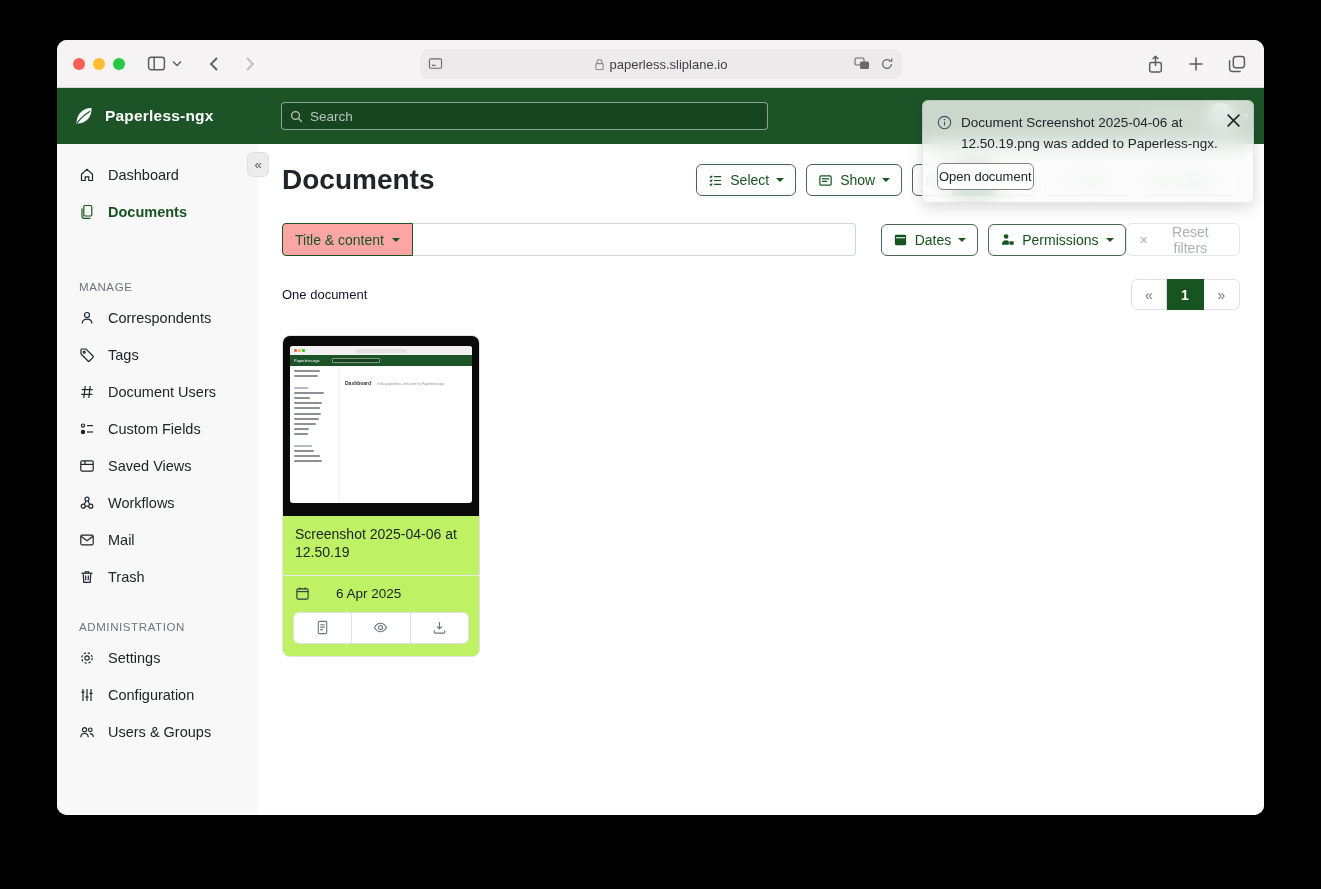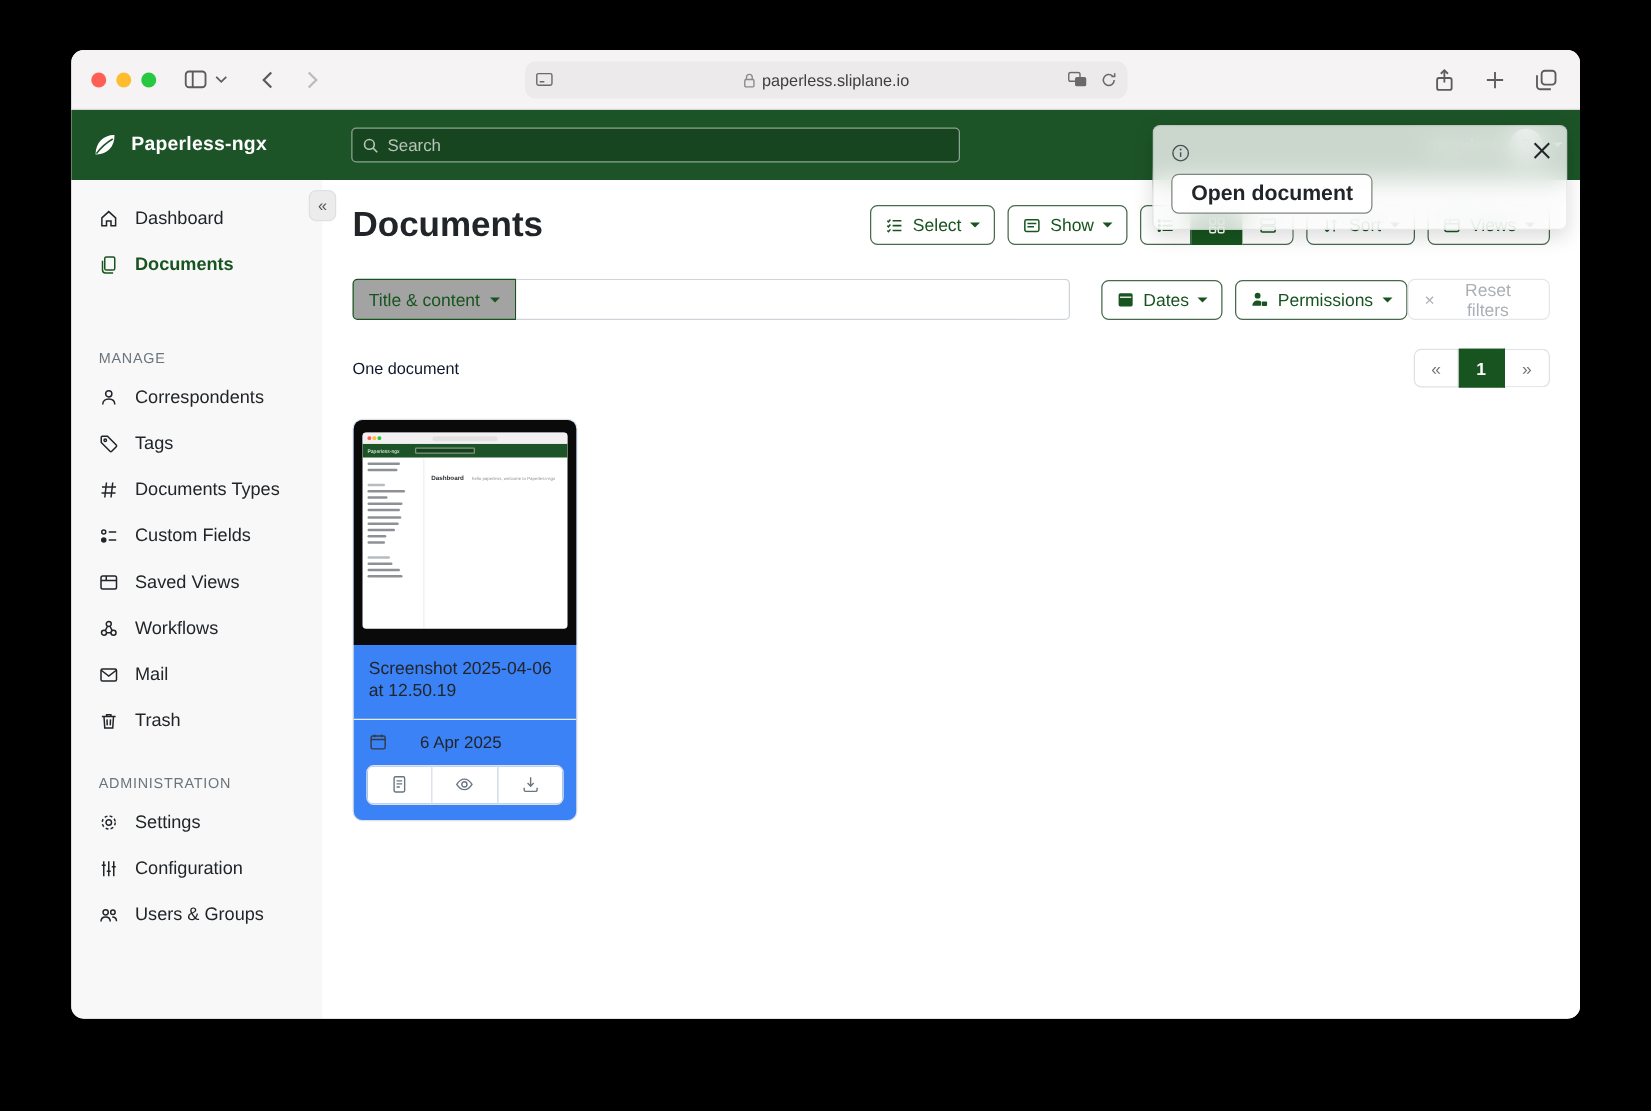--- a/index.html
+++ b/index.html
@@ -98,21 +98,21 @@
     border:1px solid #47694d; border-left-width:0; background:#fff; color:#17541f; cursor:pointer;
   }
   .seg:first-child { border-left-width:1px; border-radius:6px 0 0 6px; }
   .seg:last-child { border-radius:0 6px 6px 0; }
   .seg.active { background:#17541f; border-color:#17541f; color:#fff; }
 
   .filter-row { display:flex; align-items:center; margin-top:27px; }
   .input-group { display:flex; width:591px; height:33px; }
   .filter-type-btn {
     display:flex; align-items:center; gap:8px; padding:0 12px;
-    border:1px solid #17541f; border-radius:4px 0 0 4px; background:#a3a3a3;
+    border:1px solid #17541f; border-radius:4px 0 0 4px; background:#fca5a5;
     color:#17541f; font-size:14px; cursor:pointer; white-space:nowrap;
   }
   .filter-type-btn .caret { border-top-color:#17541f; }
   .filter-text {
     flex:1; border:1px solid #ced4da; border-left:none; border-radius:0 4px 4px 0;
     font-size:14px; padding:0 10px; outline:none; font-family:inherit; color:#212529;
   }
   .filter-row .btn.dates { margin-left:25px; }
   .filter-row .btn.perms { margin-left:10px; }
   .btn-reset {
@@ -127,21 +127,21 @@
   .page-btn {
     min-width:36px; height:31px; display:flex; align-items:center; justify-content:center;
     border:1px solid #dee2e6; background:#fff; color:#6f7artha75; color:#72777c;
     font-size:14px; cursor:pointer;
   }
   .page-btn.prev { border-radius:6px 0 0 6px; }
   .page-btn.next { border-radius:0 6px 6px 0; border-left:none; }
   .page-btn.current { background:#17541f; border-color:#17541f; color:#fff; border-left:none; min-width:37px; font-weight:600; }
 
   
-  .doc-card { width:180px; margin-top:25px; border:1px solid #dfe1e3; border-radius:8px; background:#3b82f6; }
+  .doc-card { width:198px; margin-top:25px; border:1px solid #dfe1e3; border-radius:8px; background:#bef264; }
   .thumb { height:180px; background:#0a0a0a; border-radius:7px 7px 0 0; padding:10px 7px 13px; cursor:pointer; }
   .mini { background:#fff; height:100%; border-radius:3px; overflow:hidden; display:flex; flex-direction:column; }
   .mini-toolbar { height:9px; background:#f2f0f1; display:flex; align-items:center; padding:0 4px; position:relative; }
   .mini-toolbar i { width:2.5px; height:2.5px; border-radius:50%; display:block; margin-right:1.5px; }
   .mini-url { position:absolute; left:50%; transform:translateX(-50%); width:52px; height:4px; background:#e3e1e2; border-radius:2px; }
   .mini-header { height:11px; background:#1c5427; display:flex; align-items:center; padding:0 4px; gap:4px; }
   .mini-brand { color:#fff; font-size:4px; white-space:nowrap; }
   .mini-search { width:48px; height:5px; background:rgba(0,0,0,0.25); border:0.5px solid rgba(255,255,255,0.45); border-radius:1px; margin-left:8px; }
   .mini-body { flex:1; display:flex; }
   .mini-side { width:48px; padding:4px 0 0 4px; display:flex; flex-direction:column; gap:3.2px; box-shadow:1px 0 2px rgba(0,0,0,0.08); }
@@ -168,23 +168,23 @@
     -webkit-backdrop-filter:blur(10px); backdrop-filter:blur(10px);
     border:1px solid rgba(0,0,0,0.08); border-radius:6px;
     box-shadow:0 5px 16px rgba(0,0,0,0.14);
     padding:11px 14px 12px; z-index:10;
   }
   .toast-head { display:flex; gap:9px; }
   .toast-info { color:#495057; margin-top:3px; flex:none; }
   .toast-msg { width:262px; font-size:13.5px; line-height:1.56; color:#212529; }
   .toast-close { position:absolute; right:9px; top:9px; color:#212529; cursor:pointer; background:none; border:none; padding:2px; }
   .toast-action-btn {
-    margin-top:9px; padding:5px 15px; background:rgba(255,255,255,0.9);
-    border:1px solid #808580; border-radius:6px; font-size:17px; color:#212529;
-    font-family:inherit; cursor:pointer;font-weight:bold;
+    margin-top:9px; padding:5px 1px; background:rgba(255,255,255,0.9);
+    border:1px solid #808580; border-radius:6px; font-size:13px; color:#212529;
+    font-family:inherit; cursor:pointer;
   }
 </style>
 </head>
 <body>
 
 <div class="window">
 
   <div class="browser-bar">
     <div class="traffic">
       <span class="tl-red"></span>
@@ -344,21 +344,21 @@
       </div>
       <div class="nav-item">
         <span class="ni">
           <svg width="16" height="16" viewBox="0 0 16 16" fill="none" stroke="currentColor" stroke-width="1.2">
               <line x1="6.2" y1="2" x2="4.8" y2="14"></line>
               <line x1="11.2" y1="2" x2="9.8" y2="14"></line>
               <line x1="2.6" y1="5.6" x2="13.8" y2="5.6"></line>
               <line x1="2.2" y1="10.4" x2="13.4" y2="10.4"></line>
             </svg>
         </span>
-        <span>Documents Types</span>
+        <span>Document Users</span>
       </div>
       <div class="nav-item">
         <span class="ni">
           <svg width="16" height="16" viewBox="0 0 16 16" fill="none" stroke="currentColor" stroke-width="1.2">
               <circle cx="4" cy="4.6" r="1.6"></circle>
               <line x1="8" y1="4.6" x2="14" y2="4.6"></line>
               <circle cx="4" cy="11" r="1.6" fill="currentColor"></circle>
               <line x1="8" y1="11" x2="14" y2="11"></line>
             </svg>
         </span>
@@ -652,20 +652,21 @@
 
   <div class="toast">
     <div class="toast-head">
       <span class="toast-info">
         <svg width="15" height="15" viewBox="0 0 16 16" fill="none" stroke="currentColor" stroke-width="1.2">
             <circle cx="8" cy="8" r="6.6"></circle>
             <line x1="8" y1="7.3" x2="8" y2="11.3"></line>
             <circle cx="8" cy="4.9" r="0.85" fill="currentColor" stroke="none"></circle>
           </svg>
       </span>
+      <div class="toast-msg">Document Screenshot 2025-04-06 at 12.50.19.png was added to Paperless-ngx.</div>
     </div>
     <button class="toast-close">
       <svg width="17" height="17" viewBox="0 0 16 16" fill="none" stroke="currentColor" stroke-width="1.5">
           <line x1="2.5" y1="2.5" x2="13.5" y2="13.5"></line>
           <line x1="13.5" y1="2.5" x2="2.5" y2="13.5"></line>
         </svg>
     </button>
     <button class="toast-action-btn">Open document</button>
   </div>
 

